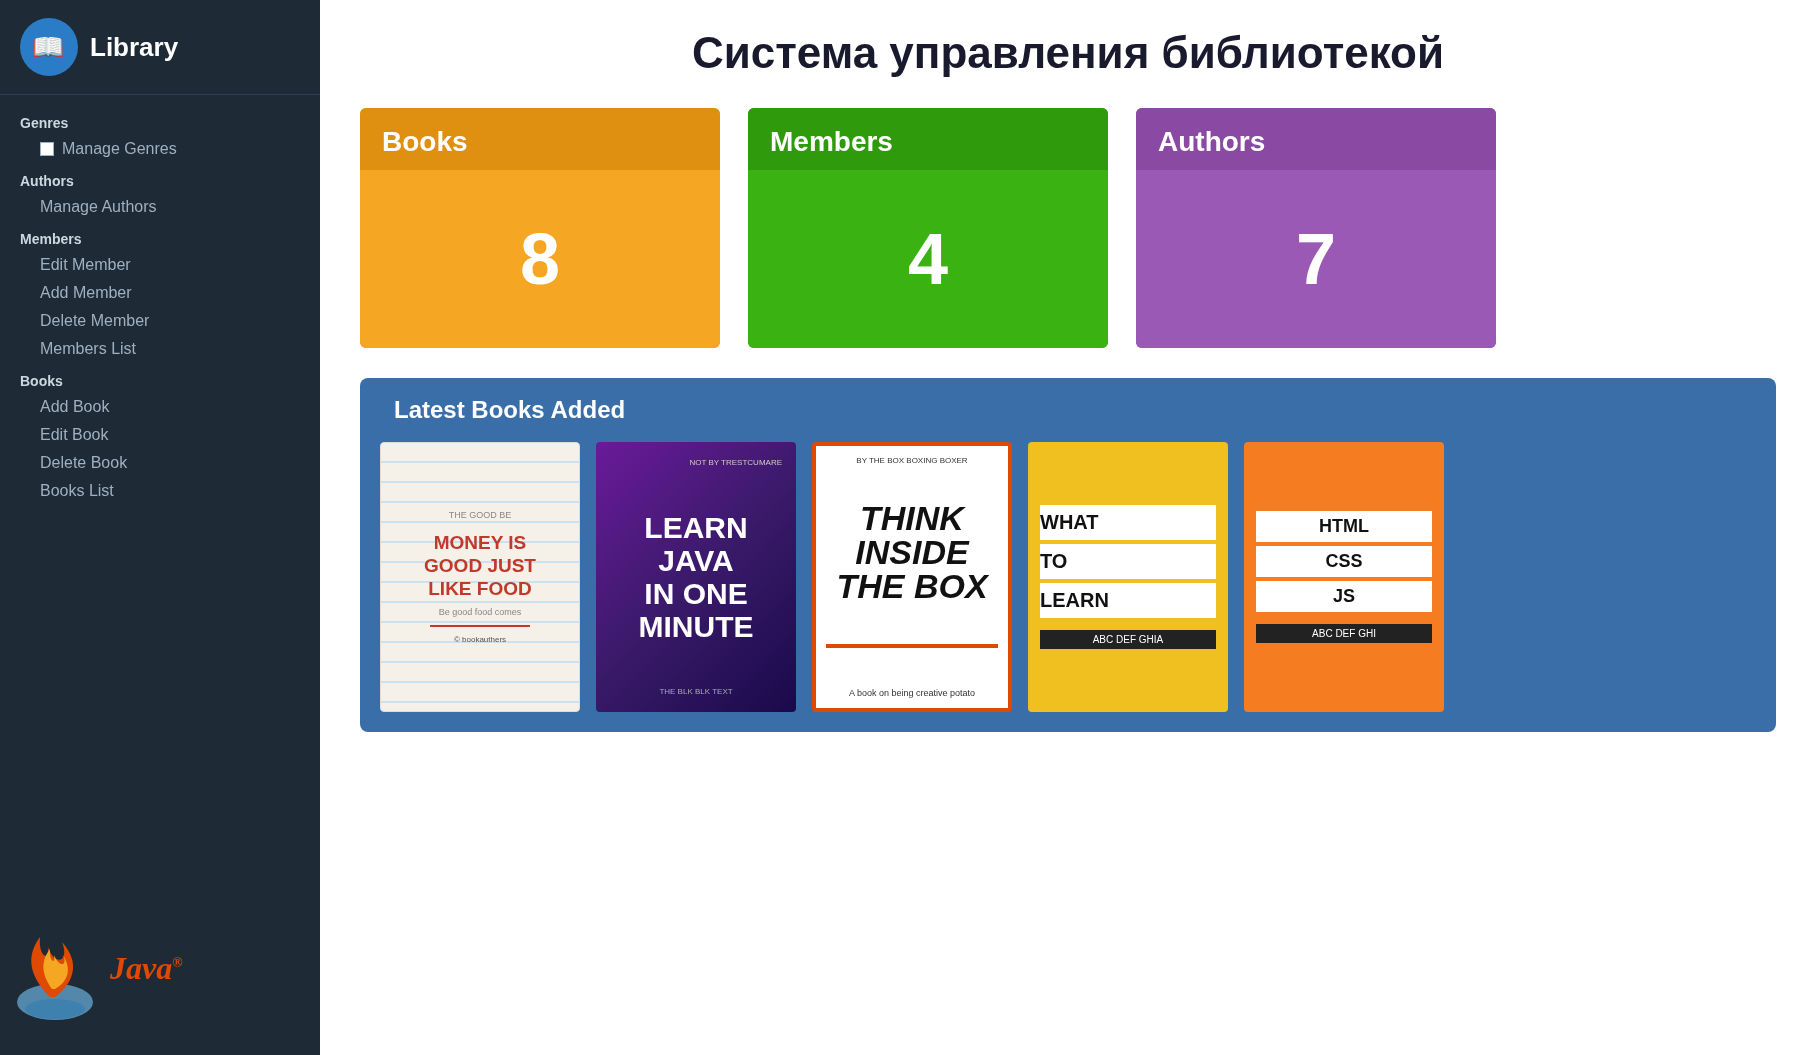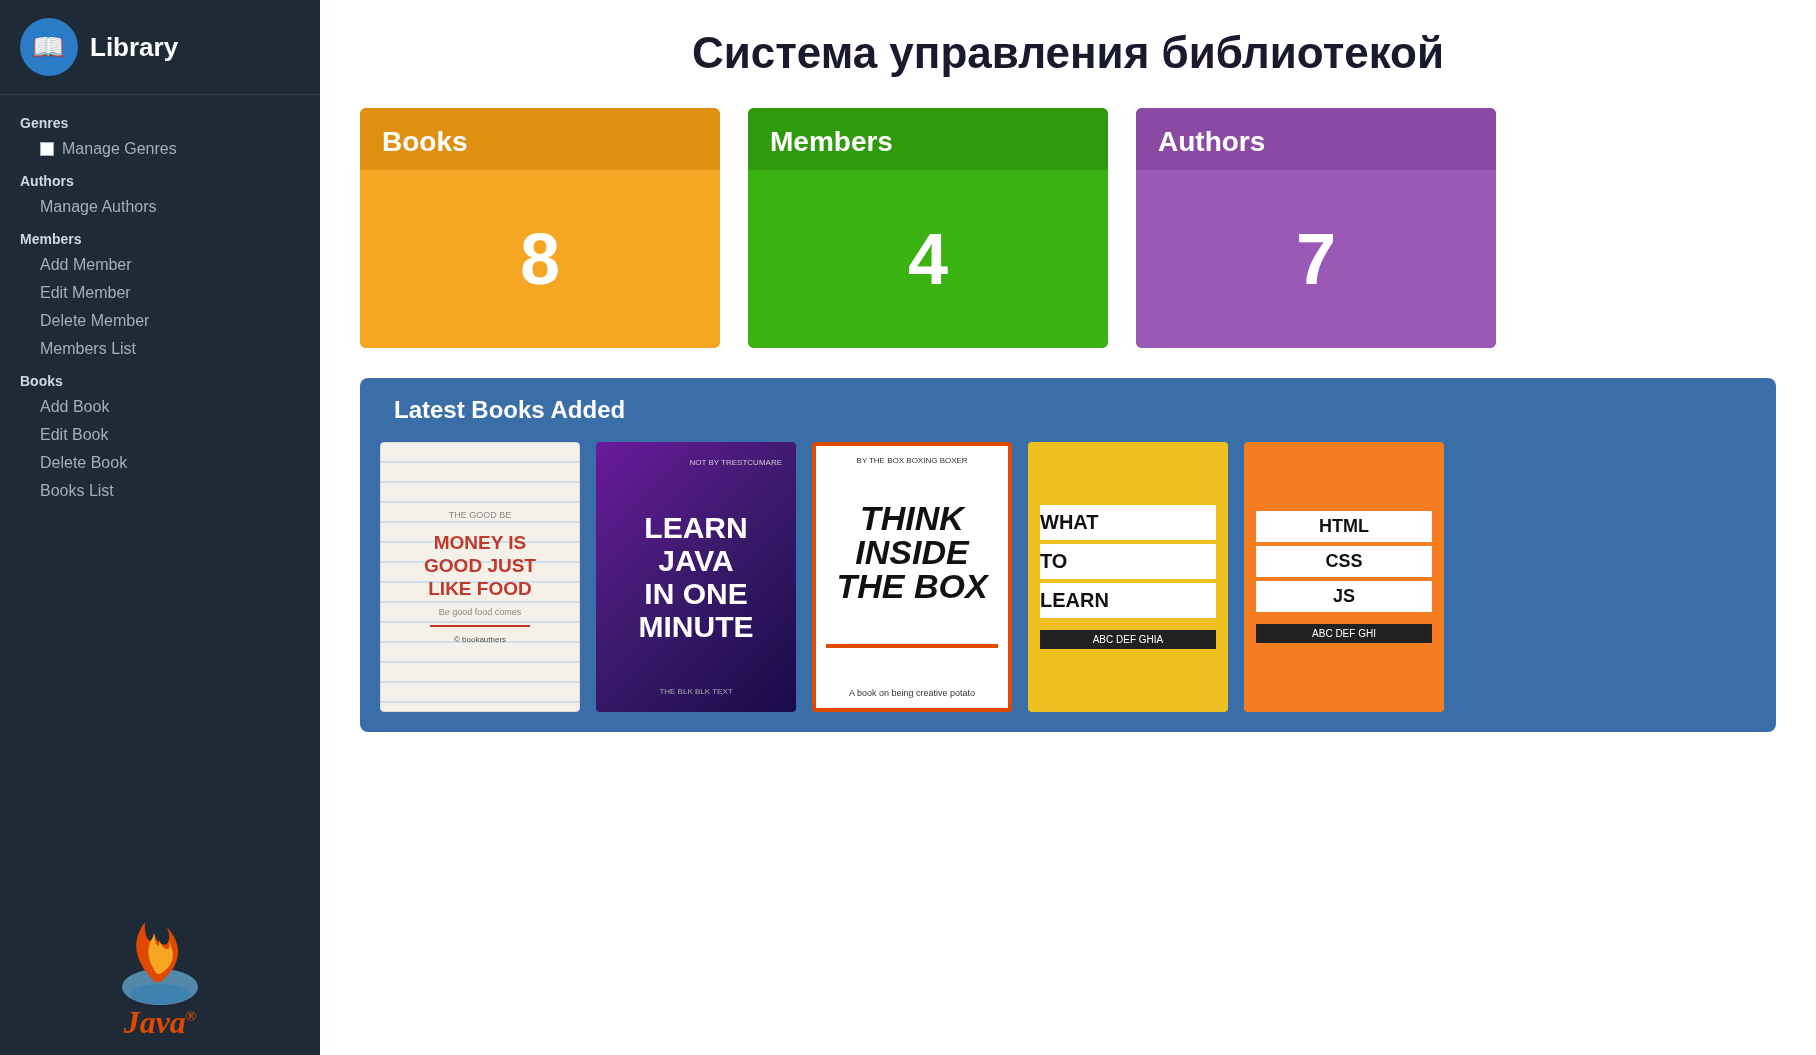--- a/index.html
+++ b/index.html
@@ -302,23 +302,23 @@
       font-size: 10px;
       width: 100%;
       text-align: center;
       padding: 4px 0;
       margin-top: 8px;
     }
 
     
     .java-logo-wrapper {
       display: flex;
-      flex-direction: column;
-      align-items: center;
-      padding: 20px 0 14px 0;
+      flex-direction: row;
+      align-items: center;
+      padding: 20px 0 28px 0;
     }
   </style>
 </head>
 <body>
 
 <div id="sidebar">
   <div id="sidebar-header">
     <div class="sidebar-logo-circle">
       <span class="sidebar-logo-icon">📖</span>
     </div>
@@ -333,24 +333,24 @@
       <span>Manage Genres</span>
     </div>
 
     <div class="nav-section-title">Authors</div>
     <div class="nav-sub-item">
       <span>Manage Authors</span>
     </div>
 
     <div class="nav-section-title">Members</div>
     <div class="nav-sub-item">
+      <span>Edit Member</span>
+    </div>
+    <div class="nav-sub-item">
       <span>Add Member</span>
-    </div>
-    <div class="nav-sub-item">
-      <span>Edit Member</span>
     </div>
     <div class="nav-sub-item">
       <span>Delete Member</span>
     </div>
     <div class="nav-sub-item">
       <span>Members List</span>
     </div>
 
     <div class="nav-section-title">Books</div>
     <div class="nav-sub-item">

